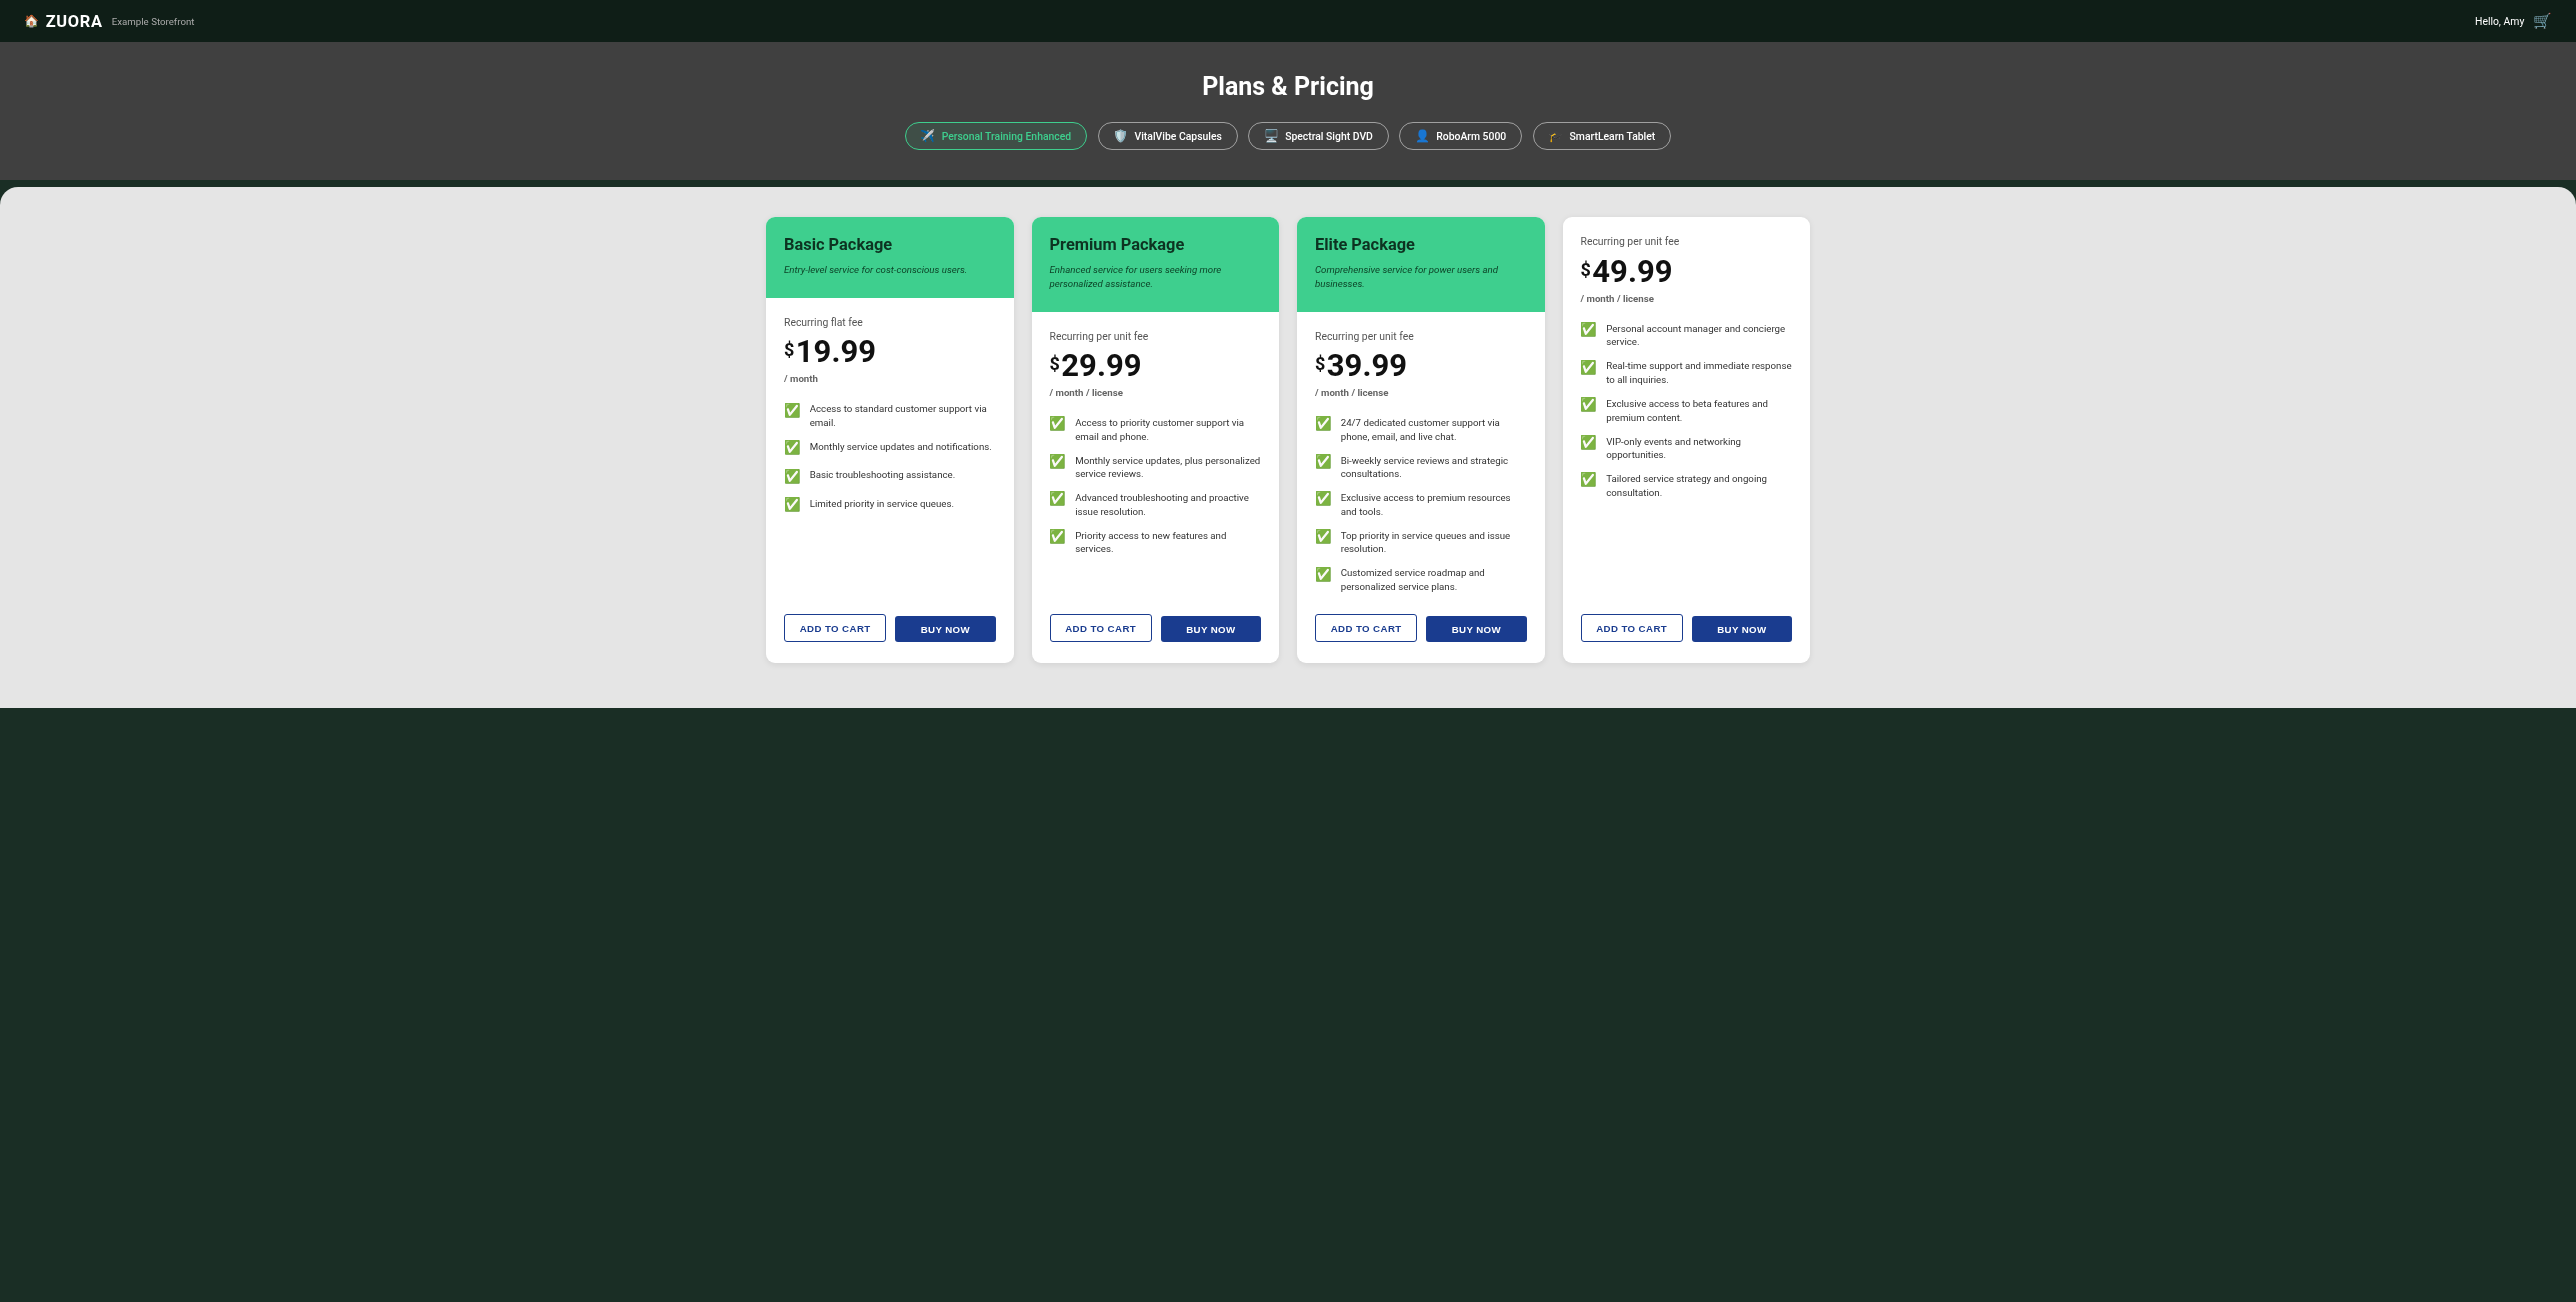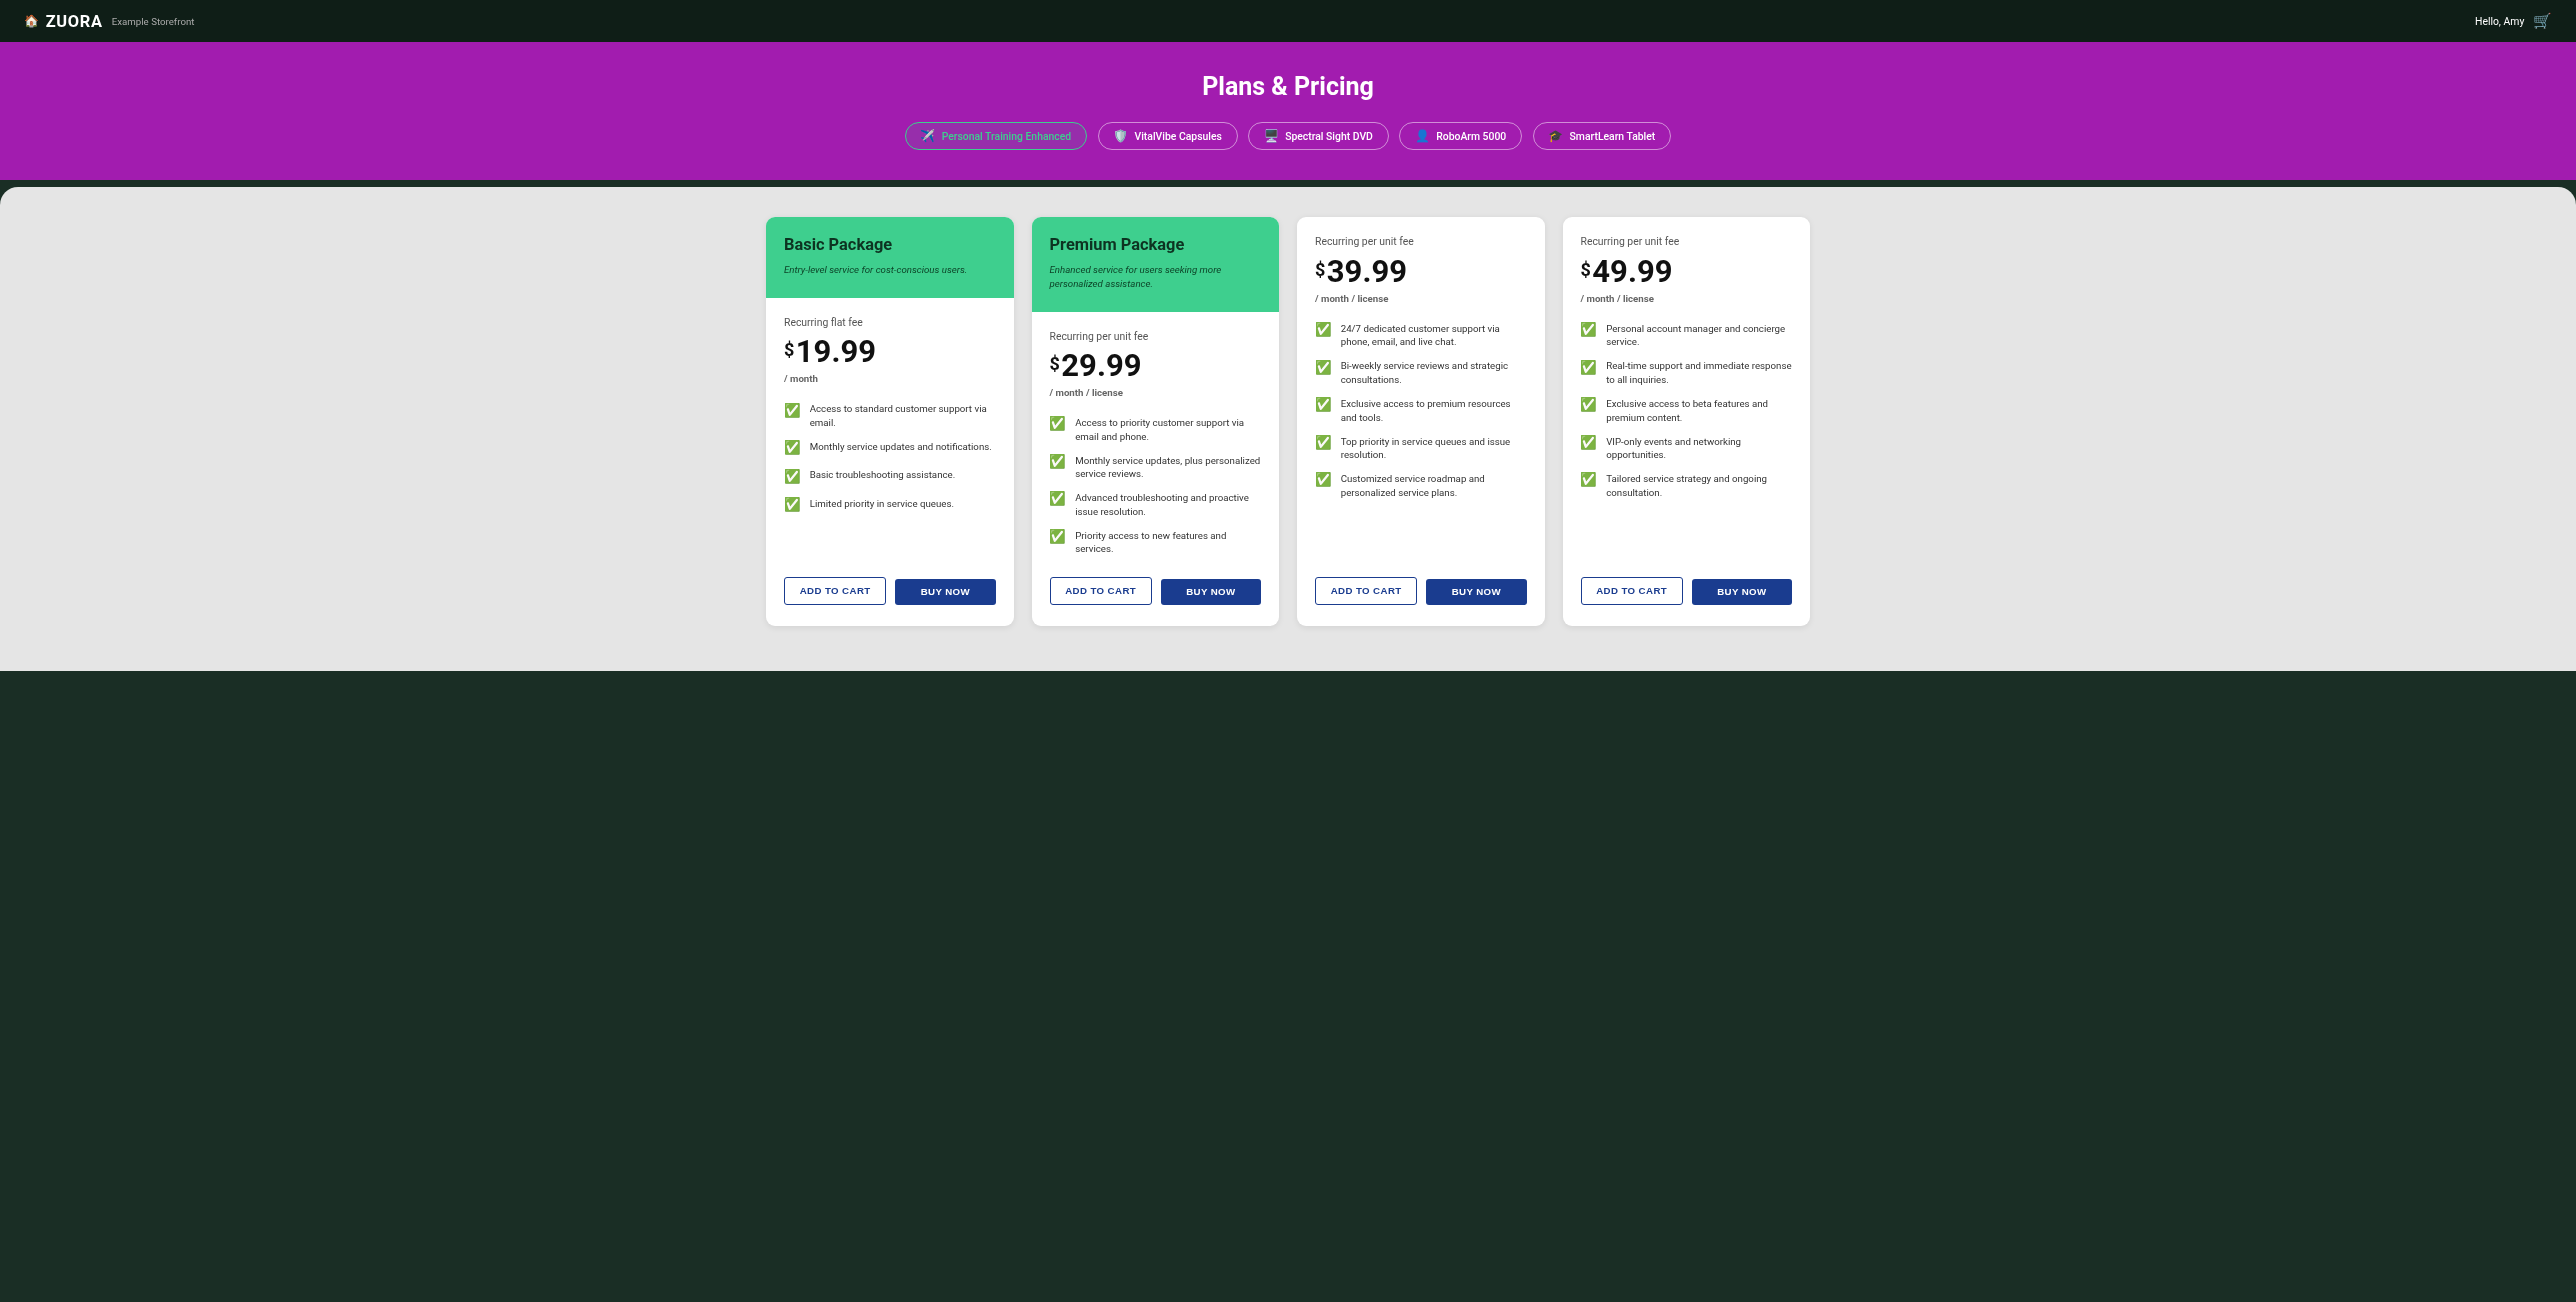--- a/index.html
+++ b/index.html
@@ -47,21 +47,21 @@
       font-size: 10.4px;
       justify-content: space-between;
     }
     .cart-icon {
       font-size: 15px;
       cursor: pointer;
     }
 
     
     .hero {
-      background: #a21caf;
+      background: #404040;
       text-align: center;
       padding: 30px 15px 22.4px;
     }
     .hero-title {
       color: #fff;
       font-size: 25px;
       font-weight: 700;
       margin-bottom: 21px;
     }
 
@@ -342,20 +342,24 @@
           </li>
         </ul>
         <div class="card-actions">
           <button class="btn-add-cart">ADD TO CART</button>
           <button class="btn-buy-now">BUY NOW</button>
         </div>
       </div>
     </div>
 
     <div class="pricing-card">
+      <div class="card-header">
+        <div class="card-title">Elite Package</div>
+        <div class="card-desc">Comprehensive service for power users and businesses.</div>
+      </div>
       <div class="card-body">
         <div class="pricing-label">Recurring per unit fee</div>
         <div class="pricing-amount">
           <span class="pricing-dollar">$</span>
           <span>39.99</span>
         </div>
         <div class="pricing-period">/ month / license</div>
         <ul class="features-list">
           <li class="feature-item">
             <span class="feature-check">✅</span>

